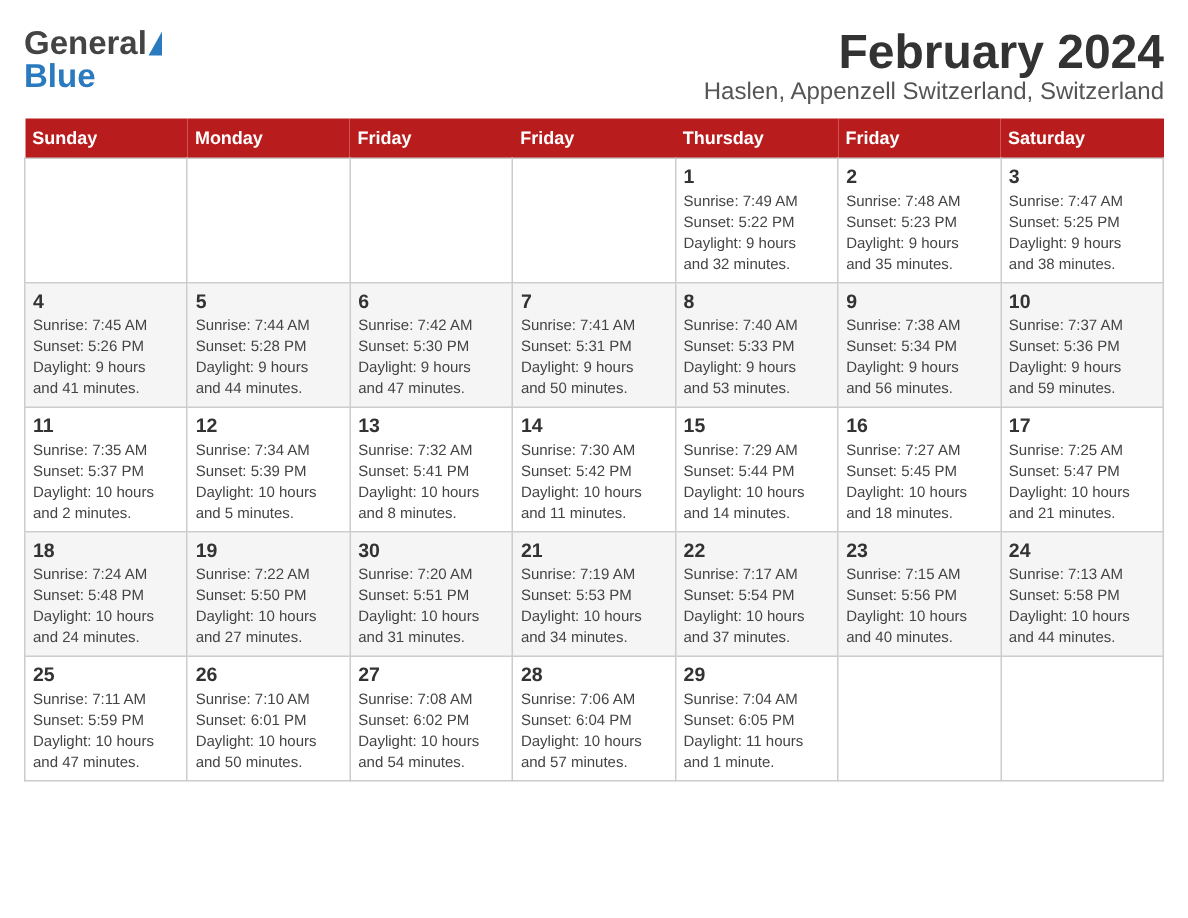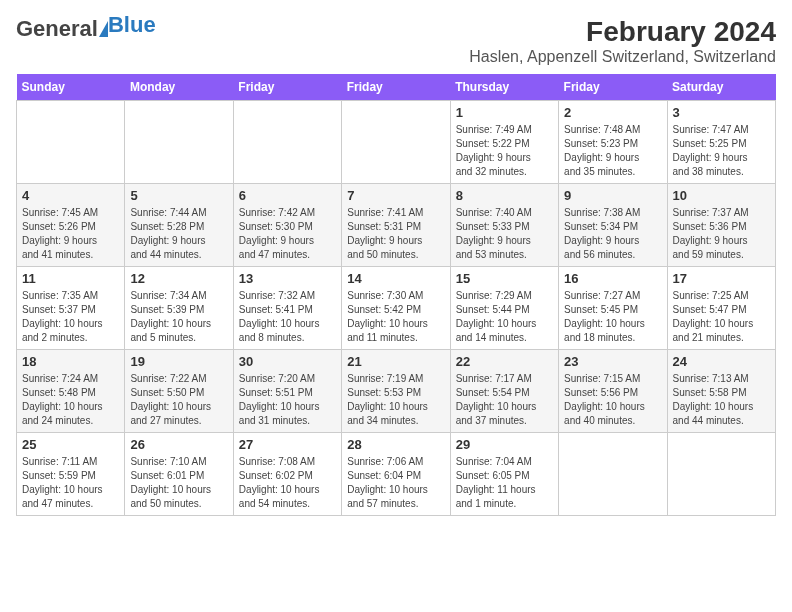--- a/index.html
+++ b/index.html
@@ -10,43 +10,43 @@
       min-height: 612px;
       padding: 16px;
     }
     .header {
       display: flex;
       align-items: flex-start;
       margin-bottom: 8px;
     }
     .logo {
       display: flex;
-      flex-direction: row;
+      flex-direction: column;
       margin-right: auto;
     }
     .title-section {
       text-align: right;
     }
     .main-title {
-      font-size: 28px;
+      font-size: 32px;
       font-weight: bold;
       color: #333;
     }
     .subtitle {
       font-size: 16px;
       color: #555;
       font-weight: normal;
     }
     table {
       width: 100%;
       border-collapse: collapse;
       font-size: 11px;
     }
     thead tr th {
-      background-color: #8b5cf6;
+      background-color: #b91c1c;
       color: #fff;
       text-align: left;
       padding: 6px 5px;
       font-size: 12px;
       font-weight: bold;
       margin-top: 24px;
     }
     tbody tr td {
       border: 1px solid #ccc;
       vertical-align: top;

